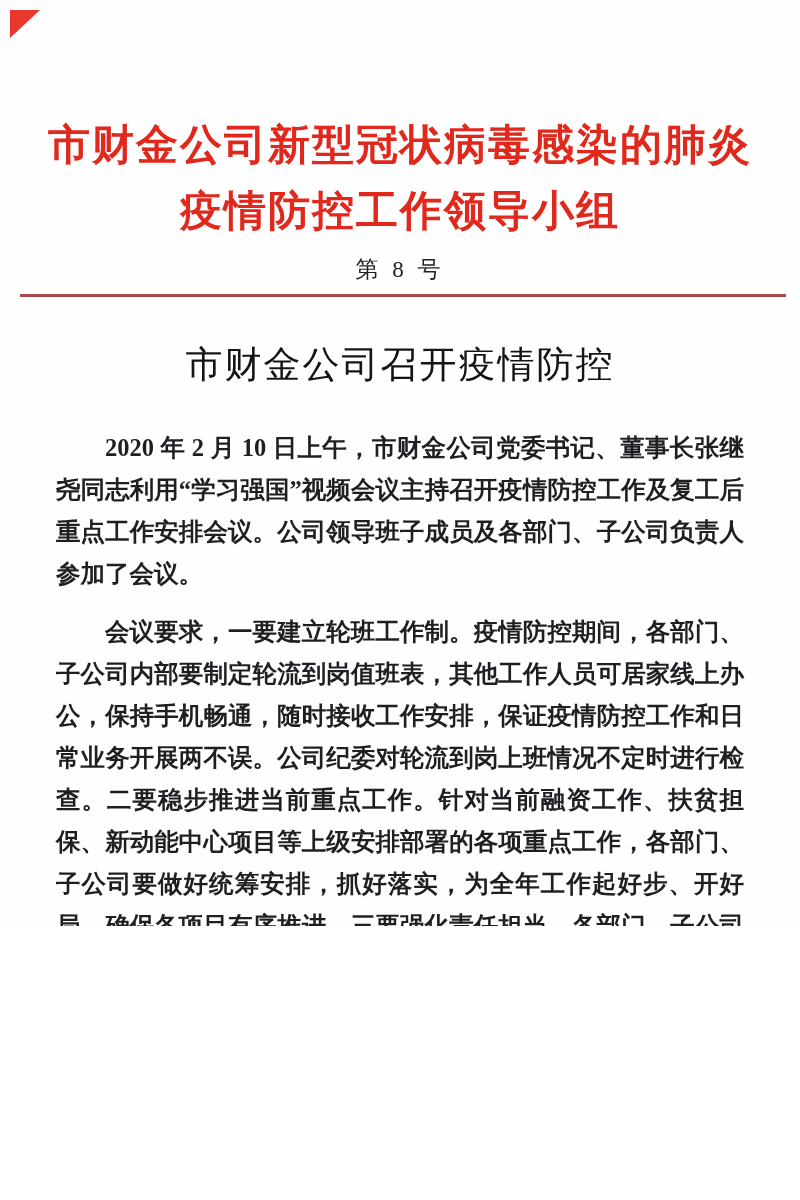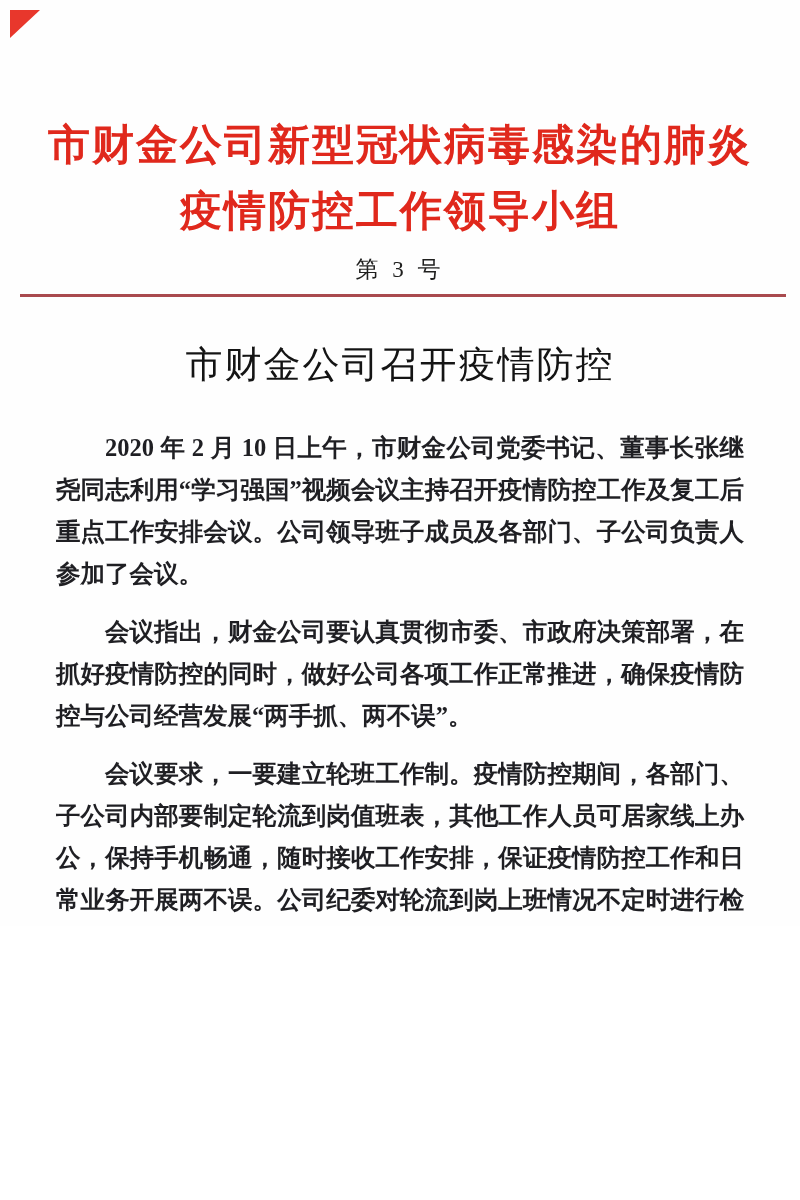--- a/index.html
+++ b/index.html
@@ -91,31 +91,30 @@
 
   <svg class="corner-mark" viewBox="0 0 30 28" aria-hidden="true">
     <polygon points="0,0 30,0 0,28" fill="#e8372c"></polygon>
   </svg>
 
   <div class="org-title">
     <div>市财金公司新型冠状病毒感染的肺炎</div>
     <div>疫情防控工作领导小组</div>
   </div>
 
-  <div class="doc-number">第 3 号</div>
+  <div class="doc-number">第 8 号</div>
 
   <hr class="divider">
 
   <div class="doc-title">
     <div>市财金公司召开疫情防控</div>
   </div>
 
   <div class="body-text">
     <p>2020 年 2 月 10 日上午，市财金公司党委书记、董事长张继尧同志利用“学习强国”视频会议主持召开疫情防控工作及复工后重点工作安排会议。公司领导班子成员及各部门、子公司负责人参加了会议。</p>
-    <p>会议指出，财金公司要认真贯彻市委、市政府决策部署，在抓好疫情防控的同时，做好公司各项工作正常推进，确保疫情防控与公司经营发展“两手抓、两不误”。</p>
     <p>会议要求，一要建立轮班工作制。疫情防控期间，各部门、子公司内部要制定轮流到岗值班表，其他工作人员可居家线上办公，保持手机畅通，随时接收工作安排，保证疫情防控工作和日常业务开展两不误。公司纪委对轮流到岗上班情况不定时进行检查。二要稳步推进当前重点工作。针对当前融资工作、扶贫担保、新动能中心项目等上级安排部署的各项重点工作，各部门、子公司要做好统筹安排，抓好落实，为全年工作起好步、开好局，确保各项目有序推进。三要强化责任担当。各部门、子公司负责人</p>
   </div>
 
   <div class="page-number">1</div>
 
   <div class="watermark">
     <svg class="logo" viewBox="0 0 50 34" aria-hidden="true">
       <path d="M4,14 C6,6 16,4 20,9 C14,10 10,14 9,19 C6,19 4,17 4,14 Z" fill="#ececec" stroke="#c9c9c9" stroke-width="1.5"></path>
       <circle cx="29" cy="18" r="12" fill="#f2f2f2" stroke="#c9c9c9" stroke-width="1.5"></circle>
       <path d="M22,16 C25,12 33,12 36,16 C33,22 25,22 22,16 Z" fill="none" stroke="#d2d2d2" stroke-width="1.5"></path>

